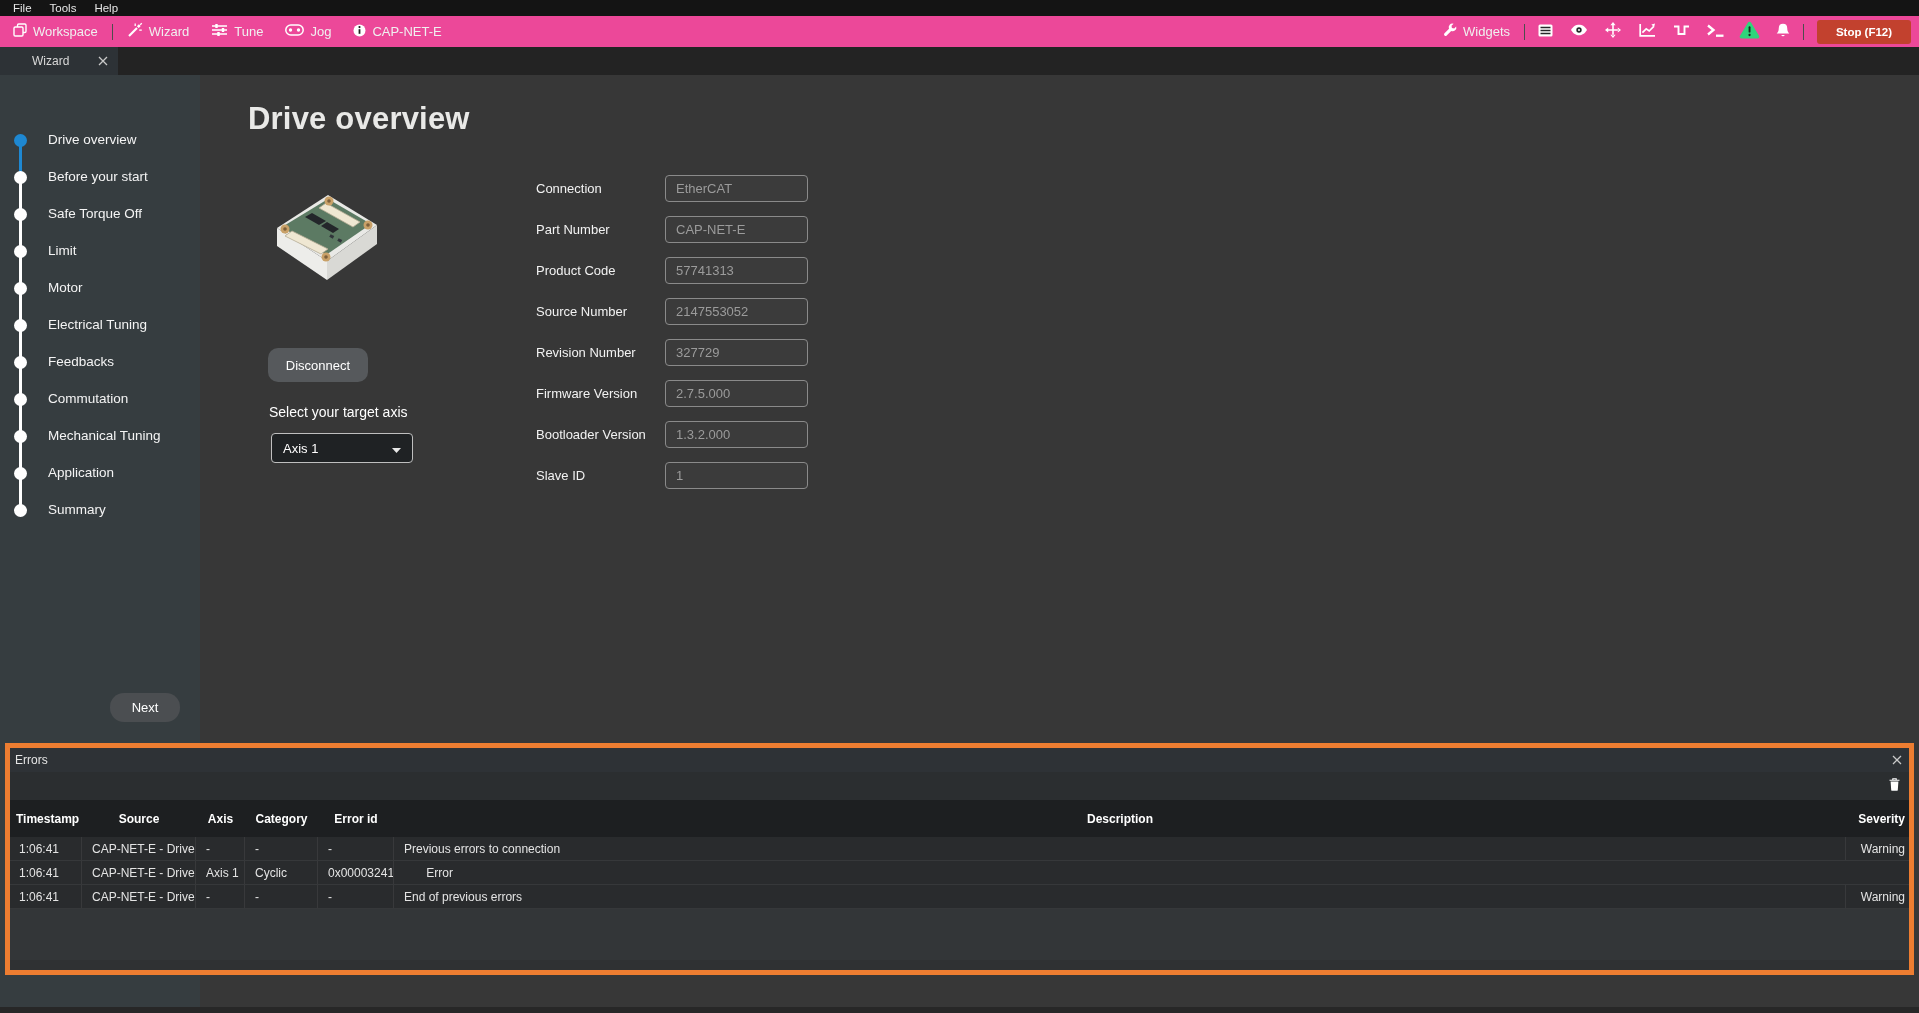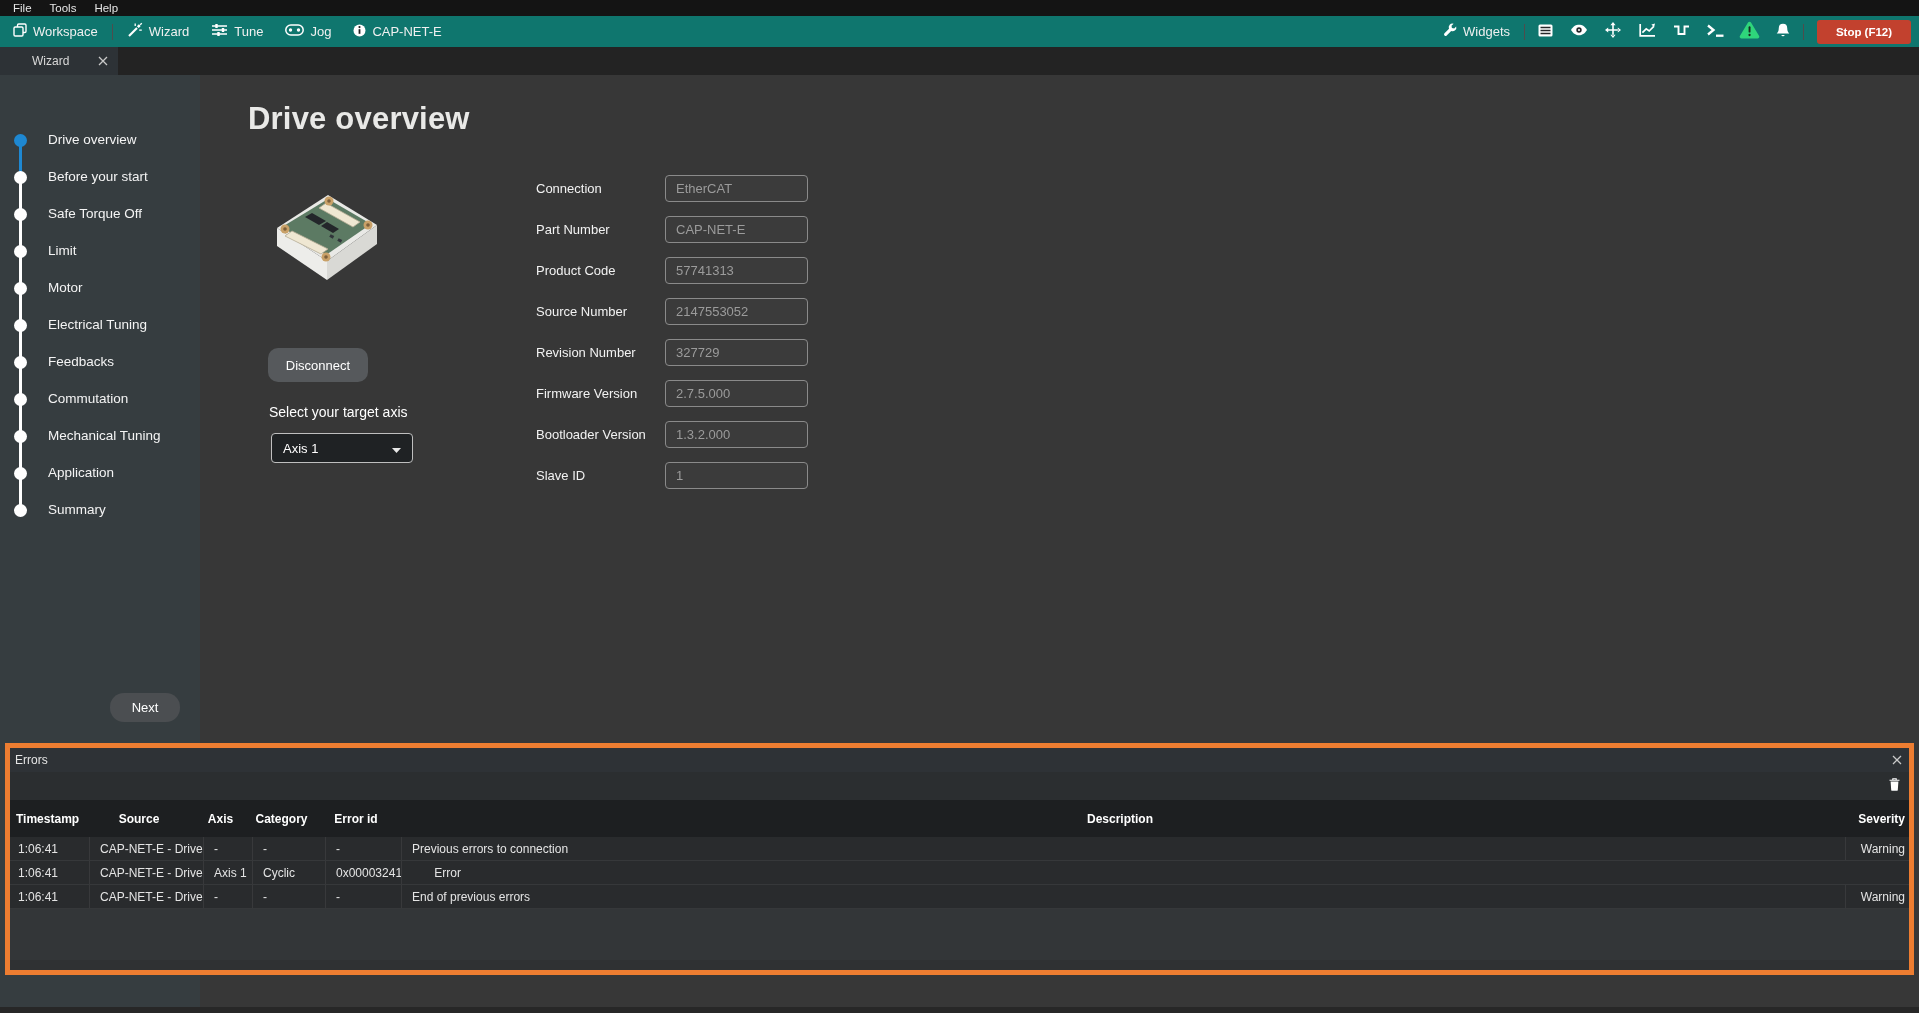--- a/index.html
+++ b/index.html
@@ -4,21 +4,21 @@
 <style>
   * { margin:0; padding:0; box-sizing:border-box; }
   html,body { width:1919px; height:1013px; overflow:hidden; background:#373737;
               font-family:"Liberation Sans", sans-serif; }
 
   
   .menubar { height:16px; background:#141414; display:flex; align-items:flex-end; padding-left:4px; }
   .menu-item { color:#e6e6e6; font-size:11.5px; line-height:16px; padding:0 9px; cursor:default; }
 
   
-  .toolbar { height:31px; background:#0f766e; display:flex; align-items:center; }
+  .toolbar { height:31px; background:#ec4899; display:flex; align-items:center; }
   .tb-item { display:flex; align-items:center; gap:6px; padding:0 11px; height:100%;
              background:none; border:none; color:#f0f0f0; font-size:13px; font-family:inherit; }
   .tb-divider { width:1px; height:16px; background:#4d4d4d; margin:0 3px; }
   .tb-right { margin-left:auto; display:flex; align-items:center; }
   .tb-iconbtn { width:34px; height:26px; display:flex; align-items:center; justify-content:center;
                 background:none; border:none; }
   .stop-btn { margin:0 8px 0 10px; width:94px; height:24px; background:#C2412E; border:none;
               border-radius:3px; color:#fff; font-weight:bold; font-size:11.5px; font-family:inherit; }
 
   
@@ -68,21 +68,21 @@
                     justify-content:flex-end; padding-right:9px; flex:none; }
   .ep-header { height:37px; background:#1D1F21; display:flex; align-items:stretch; flex:none;
                color:#fff; font-weight:bold; font-size:12px; }
   .ep-header .ep-cell { justify-content:center; border-right:none; }
   .ep-header .c0 { justify-content:flex-start; padding-left:6px; }
   .ep-header .c6 { justify-content:flex-end; padding-right:4px; }
   .ep-row { height:24px; display:flex; align-items:stretch; background:#292B2D;
             border-bottom:1px solid #36383A; flex:none; color:#E4E4E4; font-size:12px; }
   .ep-cell { display:flex; align-items:center; padding:0 10px;
              border-right:1px solid rgba(255,255,255,0.07); overflow:hidden; white-space:nowrap; }
-  .ep-row .c0 { padding-left:0;margin-left:8px; }
+  .ep-row .c0 { padding-left:9px; }
   .c0 { width:72px; } .c1 { width:114px; } .c2 { width:49px; } .c3 { width:73px; }
   .c4 { width:76px; } .c5 { flex:1; } .c6 { width:63px; justify-content:flex-end;
         border-right:none; padding-right:4px; }
   .ep-filler { flex:1; background:#333638; }
   .ep-bottom-strip { height:10px; background:#2F3133; flex:none; }
 
   .bottom-strip { position:absolute; left:0; top:1007px; width:1919px; height:6px;
                   background:#272727; z-index:11; }
 </style>
 </head>

